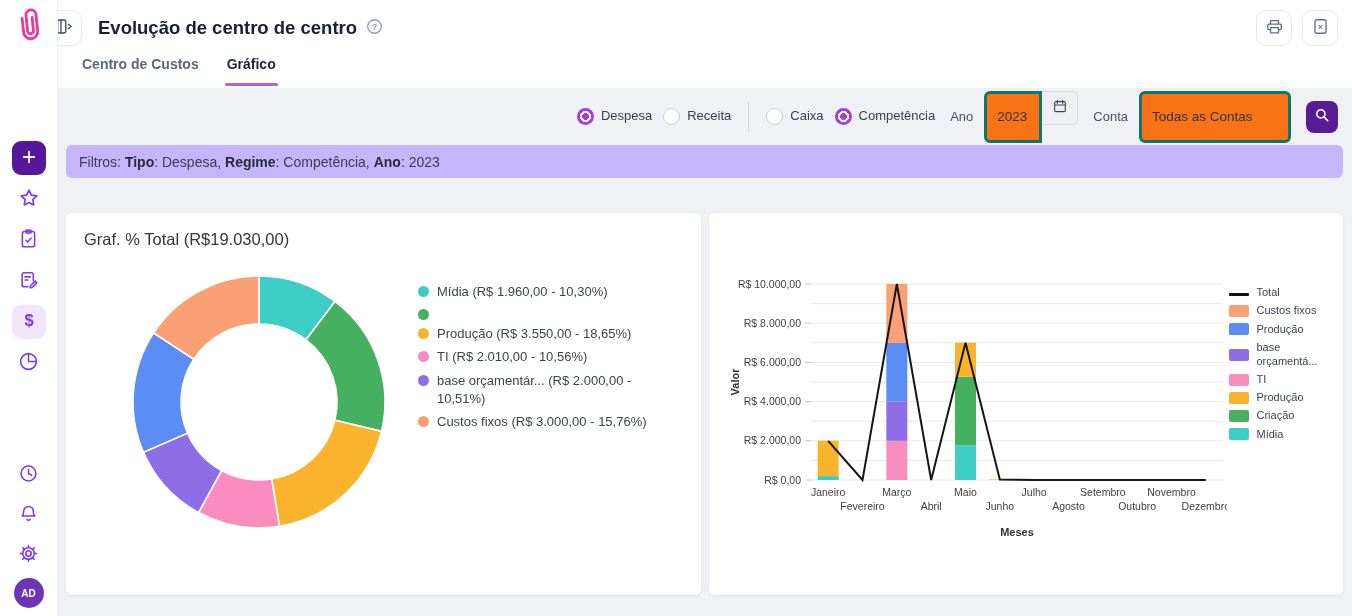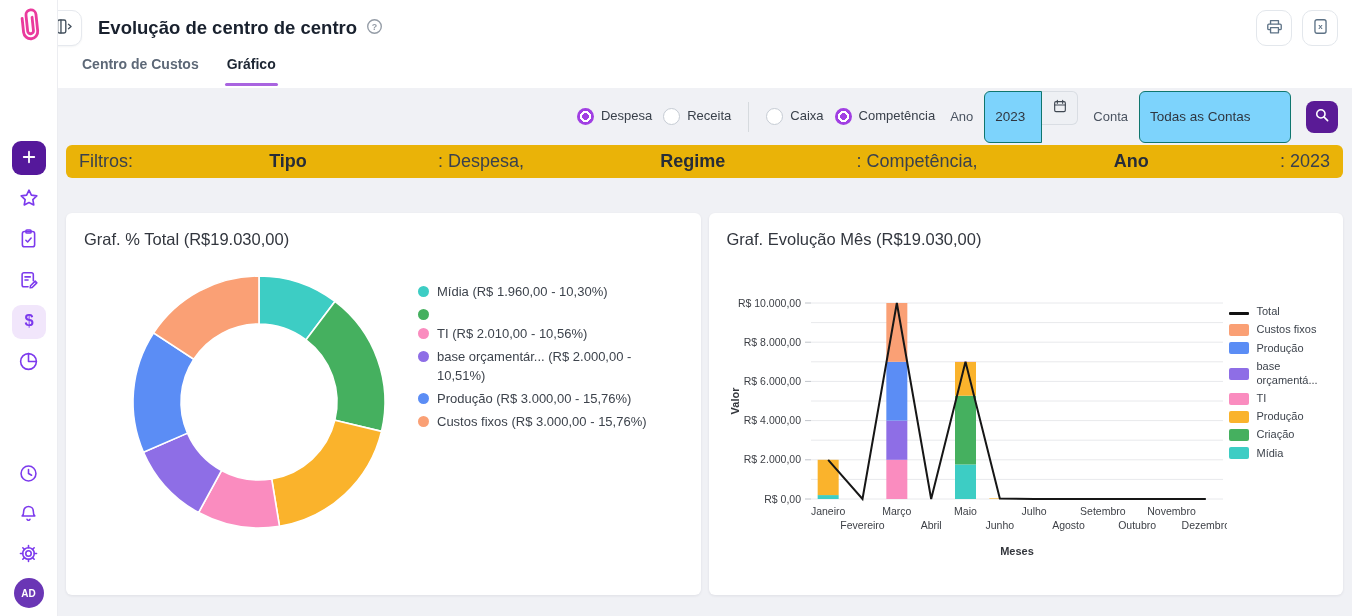--- a/index.html
+++ b/index.html
@@ -25,27 +25,27 @@
   .tab.active{color:#1d2633;}
   .tab.active::after{content:"";position:absolute;left:-2px;right:-2px;bottom:2px;height:3px;border-radius:3px;background:#a964e0;}
   
   .content{position:absolute;top:88px;left:0;right:0;bottom:0;background:#f0f1f5;}
   .toolbar{height:57px;display:flex;align-items:center;justify-content:flex-end;padding:0 14px;gap:11px;}
   .radio{display:flex;align-items:flex-start;gap:7px;font-size:13px;color:#39404a;cursor:pointer;}
   .rdot{width:17px;height:17px;border-radius:50%;border:1.5px solid #c6ccd4;background:#fff;box-sizing:border-box;flex:none;}
   .rdot.checked{border:none;background:radial-gradient(circle,#a13fe3 0 3.5px,#fff 3.5px 5.5px,#a13fe3 5.5px);}
   .tb-divider{width:1px;height:30px;background:#d6dade;margin:0 6px;}
   .tb-label{font-size:13px;color:#4a5360;margin-left:4px;}
-  .tb-input{height:52px;border:1px solid #0f766e;border-radius:6px;background:#7dd3fc;font-size:13.5px;color:#2f3640;padding:0 10px;font-family:inherit;box-sizing:border-box;}
+  .tb-input{height:52px;border:3px solid #0f766e;border-radius:6px;background:#f97316;font-size:13.5px;color:#2f3640;padding:0 10px;font-family:inherit;box-sizing:border-box;}
   .ano-group{display:flex;}
   .ano-group .tb-input{width:58px;border-radius:6px 0 0 6px;}
   .cal-btn{width:36px;height:34px;border:1px solid #d9dde3;border-left:none;background:#eef0f4;border-radius:0 6px 6px 0;display:flex;align-items:center;justify-content:center;cursor:pointer;}
   .conta-input{width:152px;}
   .search-btn{width:32px;height:32px;background:#5a1b96;border:none;border-radius:8px;display:flex;align-items:center;justify-content:center;cursor:pointer;margin-left:4px;}
-  .filters-bar{margin:0 9px;height:33px;background:#eab308;border-radius:6px;display:flex;align-items:center;padding:0 13px;font-size:18px;color:#3a414d;justify-content:space-between;}
+  .filters-bar{margin:0 9px;height:33px;background:#c4b5fd;border-radius:6px;display:flex;align-items:center;padding:0 13px;font-size:14px;color:#3a414d;}
   .filters-bar span{white-space:pre;}
   .filters-bar b{color:#272d38;}
   
   .charts{display:flex;gap:8px;margin:35px 9px 0 9px;}
   .card{background:#fff;border-radius:6px;height:382px;box-shadow:0 1px 3px rgba(20,30,50,.08);padding:17px 18px;box-sizing:border-box;flex:1;overflow:hidden;}
   .card-title{font-size:16.5px;font-weight:500;color:#32363e;}
   .pie-row{display:flex;margin-top:20px;}
   #donut{margin-left:42px;}
   #donut-legend{margin-left:26px;margin-top:14px;max-width:272px;}
   .dl-item{display:flex;gap:8px;font-size:13px;color:#3d434c;margin-bottom:5px;line-height:1.4;align-items:flex-start;}
@@ -257,40 +257,39 @@
               </svg></div>
           <div id="donut-legend">
               <div class="dl-item">
                 <span class="dl-dot" style="background: rgb(61, 205, 196);"></span>
                 <span>Mídia (R$ 1.960,00 - 10,30%)</span>
               </div>
               <div class="dl-item">
                 <span class="dl-dot" style="background: rgb(69, 176, 95);"></span>
               </div>
               <div class="dl-item">
+                <span class="dl-dot" style="background: rgb(250, 179, 44);"></span>
+                <span>Produção (R$ 3.550,00 - 18,65%)</span>
+              </div>
+              <div class="dl-item">
                 <span class="dl-dot" style="background: rgb(250, 140, 191);"></span>
                 <span>TI (R$ 2.010,00 - 10,56%)</span>
               </div>
               <div class="dl-item">
                 <span class="dl-dot" style="background: rgb(142, 110, 230);"></span>
                 <span>base orçamentár... (R$ 2.000,00 - 10,51%)</span>
-              </div>
-              <div class="dl-item">
-                <span class="dl-dot" style="background: rgb(91, 141, 245);"></span>
-                <span>Produção (R$ 3.000,00 - 15,76%)</span>
               </div>
               <div class="dl-item">
                 <span class="dl-dot" style="background: rgb(250, 160, 117);"></span>
                 <span>Custos fixos (R$ 3.000,00 - 15,76%)</span>
               </div>
             </div>
         </div>
       </div>
       <div class="card">
-        <div class="card-title">Graf. Evolução Mês (R$19.030,00)</div>
         <div class="bar-row">
           <div id="barchart"><svg width="500" height="278" viewBox="0 0 500 278">
                 <line x1="84" x2="496" y1="212" y2="212" stroke="#e8e9ec" stroke-width="1"></line>
                 <line x1="84" x2="496" y1="192.4" y2="192.4" stroke="#e8e9ec" stroke-width="1"></line>
                 <line x1="84" x2="496" y1="172.8" y2="172.8" stroke="#e8e9ec" stroke-width="1"></line>
                 <line x1="84" x2="496" y1="153.2" y2="153.2" stroke="#e8e9ec" stroke-width="1"></line>
                 <line x1="84" x2="496" y1="133.6" y2="133.6" stroke="#e8e9ec" stroke-width="1"></line>
                 <line x1="84" x2="496" y1="114" y2="114" stroke="#e8e9ec" stroke-width="1"></line>
                 <line x1="84" x2="496" y1="94.4" y2="94.4" stroke="#e8e9ec" stroke-width="1"></line>
                 <line x1="84" x2="496" y1="74.80000000000001" y2="74.80000000000001" stroke="#e8e9ec" stroke-width="1"></line>

